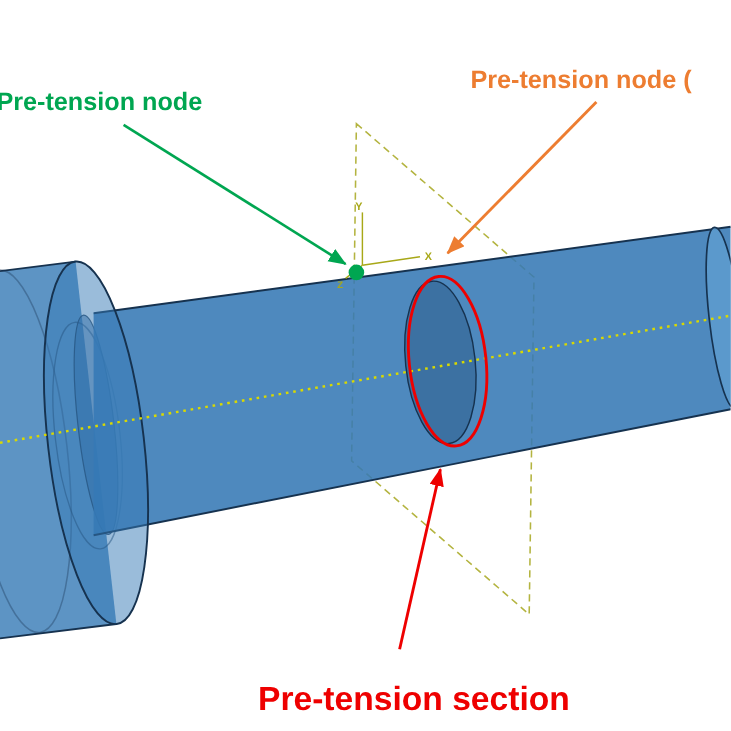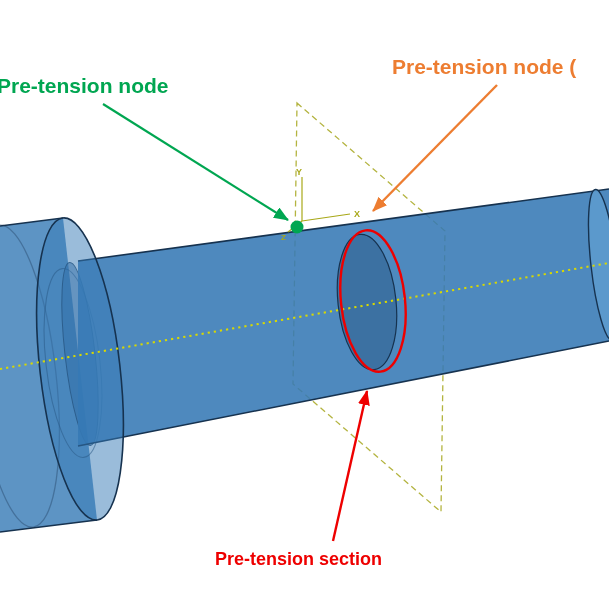--- a/index.html
+++ b/index.html
@@ -13,21 +13,21 @@
   .stage svg{position:absolute;left:0;top:0;}
   .annotation{
     position:absolute;
     font-weight:700;
     font-size:21px;
     white-space:nowrap;
     line-height:1.1;
   }
   .annotation.green{color:var(--green,#00A651);left:-3px;top:74px;}
   .annotation.orange{color:var(--orange,#ED7D31);left:392px;top:55px;}
-  .annotation.red{color:var(--red,#EE0000);left:215px;top:550px;font-size:18px;}
+  .annotation.red{color:var(--red,#EE0000);left:215px;top:568px;font-size:28px;}
 </style>
 </head>
 <body>
 
 <div class="stage">
 
   <svg width="609" height="609" viewBox="0 0 609 609">
     <defs>
       <marker id="ah-green" markerUnits="userSpaceOnUse" markerWidth="16" markerHeight="13" refX="14" refY="6" orient="auto">
         <path d="M0 0 L15 6 L0 12 Z" style="fill:var(--green,#00A651)"></path>

